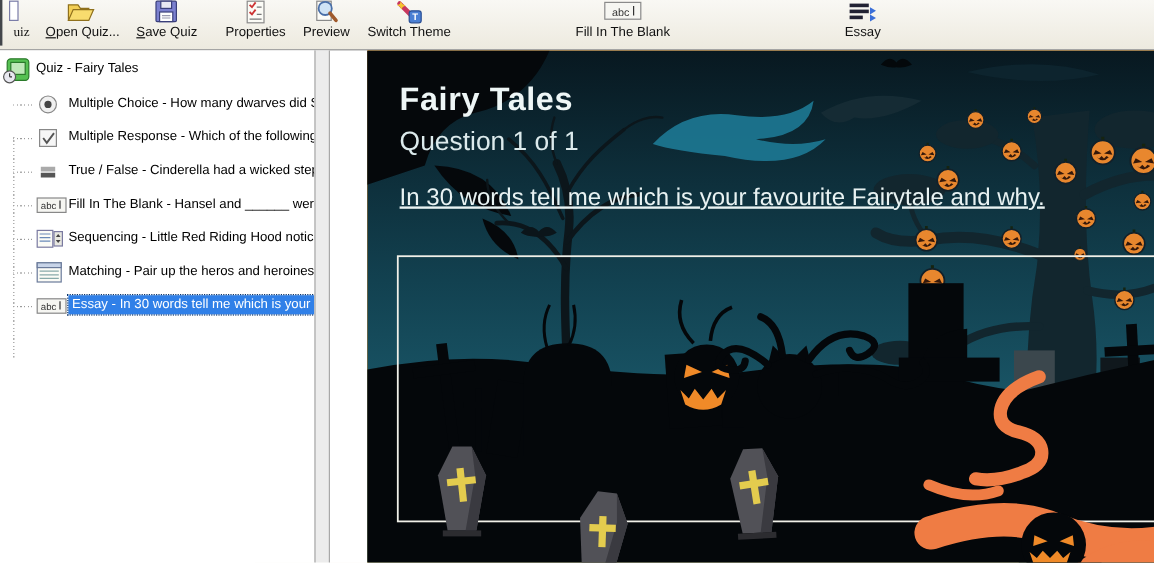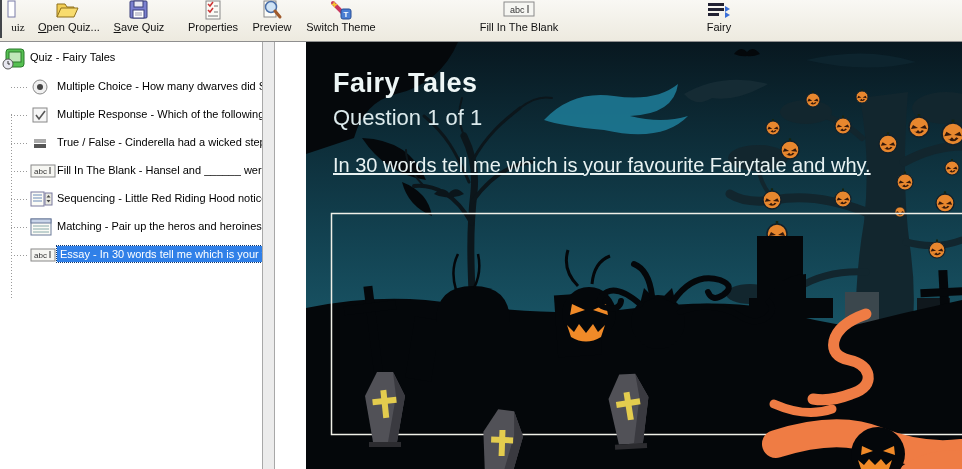--- a/index.html
+++ b/index.html
@@ -128,21 +128,21 @@
     <div class="tb-btn" style="left:698px;width:42px;">
       <span class="tb-ico">
         <svg width="26" height="20">
             <rect x="2" y="3" width="16" height="3" fill="#223"></rect>
             <rect x="2" y="8" width="16" height="3" fill="#223"></rect>
             <rect x="2" y="13" width="11" height="3" fill="#223"></rect>
             <path d="M19 6 l5 3 l-5 3z" fill="#3a6fd8"></path>
             <path d="M19 12 l5 3 l-5 3z" fill="#3a6fd8"></path>
           </svg>
       </span>
-      <span class="tb-label"><span class="u"></span><span>Fairy</span></span>
+      <span class="tb-label"><span class="u"></span><span>Essay</span></span>
     </div>
   </div>
 
   <div id="sidebar">
     <div class="tree-vline"></div>
     <div class="tree-stub" style="top:45px"></div>
       <div class="tree-stub" style="top:73px"></div>
     <div class="tree-stub" style="top:101px"></div>
       <div class="tree-stub" style="top:129px"></div>
     <div class="tree-stub" style="top:157px"></div>

